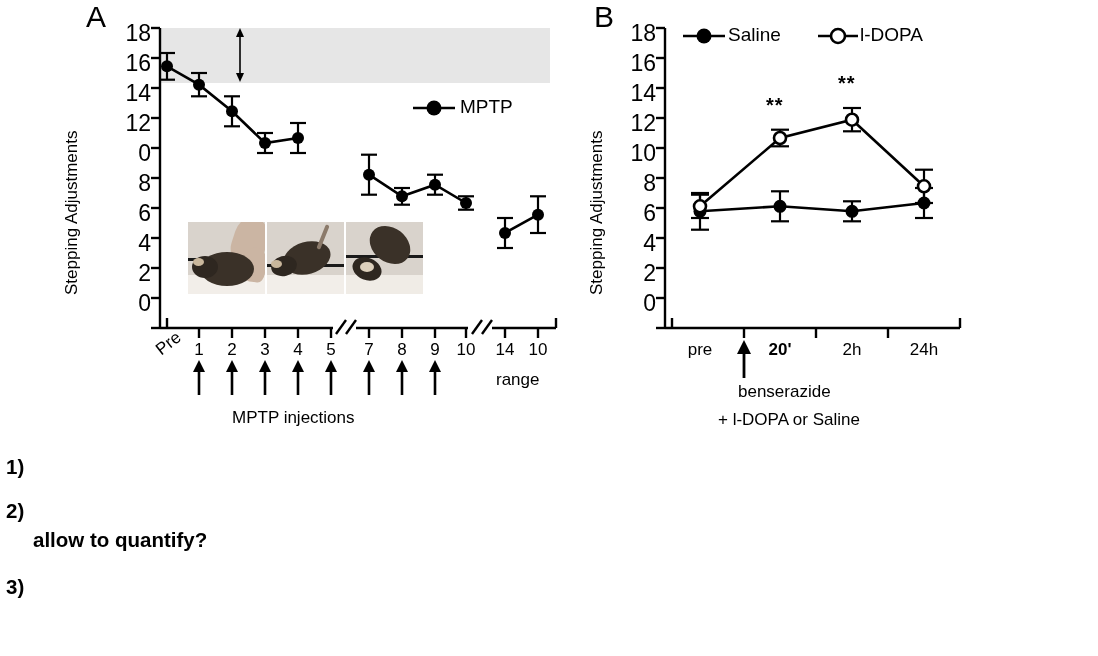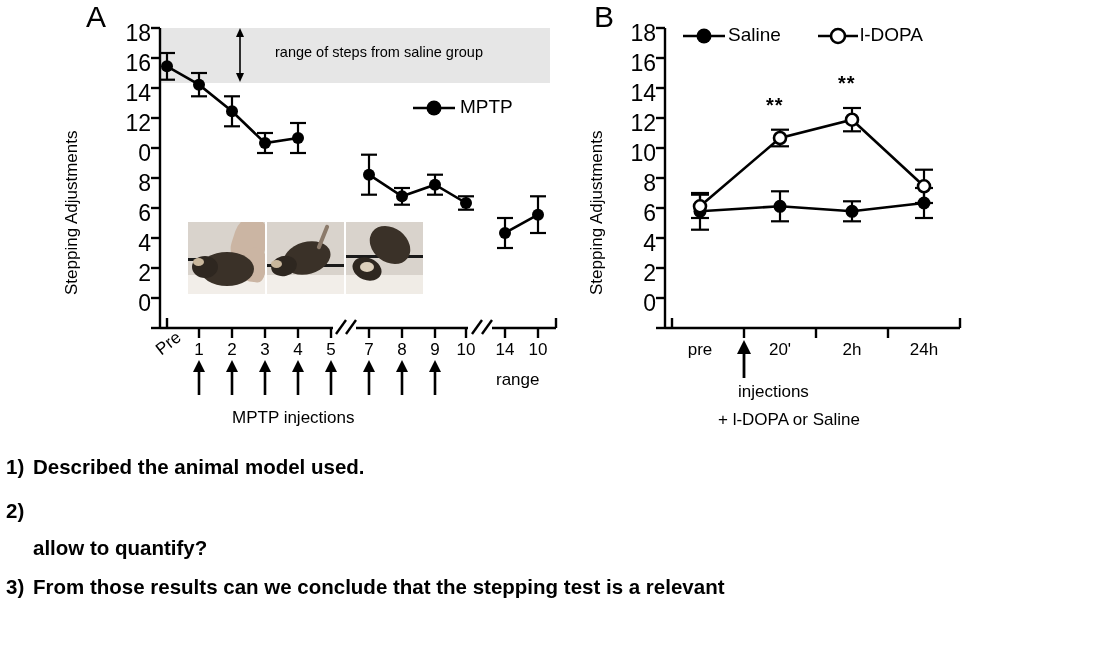--- a/index.html
+++ b/index.html
@@ -314,21 +314,20 @@
           <polygon points="331,360 325,372 337,372" fill="#000" stroke="none"></polygon>
         <line x1="369" y1="395" x2="369" y2="367"></line>
           <polygon points="369,360 363,372 375,372" fill="#000" stroke="none"></polygon>
         <line x1="402" y1="395" x2="402" y2="367"></line>
           <polygon points="402,360 396,372 408,372" fill="#000" stroke="none"></polygon>
         <line x1="435" y1="395" x2="435" y2="367"></line>
           <polygon points="435,360 429,372 441,372" fill="#000" stroke="none"></polygon>
       </g>
     </svg>
 
-    <div class="band-text" style="left:275px; top:44px;">range of steps from saline group</div>
 
     <div class="legend-text" style="left:460px; top:96px;">MPTP</div>
 
     <div class="pre-label" style="left:152px; top:344px;">Pre</div>
     <div class="xtick-label" style="left:184px; top:340px; width:30px;">1</div>
     <div class="xtick-label" style="left:217px; top:340px; width:30px;">2</div>
     <div class="xtick-label" style="left:250px; top:340px; width:30px;">3</div>
     <div class="xtick-label" style="left:283px; top:340px; width:30px;">4</div>
     <div class="xtick-label" style="left:316px; top:340px; width:30px;">5</div>
     <div class="xtick-label" style="left:354px; top:340px; width:30px;">7</div>
@@ -476,32 +475,30 @@
       </g>
     </svg>
 
     <div class="legend-text" style="left:138px; top:24px;">Saline</div>
     <div class="legend-text" style="left:270px; top:24px;">l-DOPA</div>
 
     <div class="stars" style="left:176px; top:94px;">**</div>
     <div class="stars" style="left:248px; top:72px;">**</div>
 
     <div class="xtick-label" style="left:85px; top:340px; width:50px;">pre</div>
-    <div class="xtick-label" style="left:165px; top:340px; width:50px;">20'</div>
+    <div class="xtick-label" style="left:165px; top:340px; width:50px;font-weight:bold;">20'</div>
     <div class="xtick-label" style="left:237px; top:340px; width:50px;">2h</div>
     <div class="xtick-label" style="left:309px; top:340px; width:50px;">24h</div>
 
-    <div class="annot" style="left:148px; top:382px; font-size:17px;">injections</div>
+    <div class="annot" style="left:148px; top:382px; font-size:17px;">benserazide</div>
     <div class="annot" style="left:128px; top:410px; font-size:17px;">+ l-DOPA or Saline</div>
   </div>
 </div>
 
 <div class="questions">
 
   <div class="q-num" style="top:6px;">1)</div>
-  <div class="q-body" style="top:6px; width:1040px;">Described the animal model used.</div>
 
   <div class="q-num" style="top:50px;">2)</div>
-  <div class="q-body" style="top:79px; width:1042px;margin-top:8px;">allow to quantify?</div>
+  <div class="q-body" style="top:79px; width:1042px;">allow to quantify?</div>
 
   <div class="q-num" style="top:126px;">3)</div>
-  <div class="q-body justified" style="top:126px; width:1030px;">From those results can we conclude that the stepping test is a relevant</div>
 </div>
 
 </body></html>

